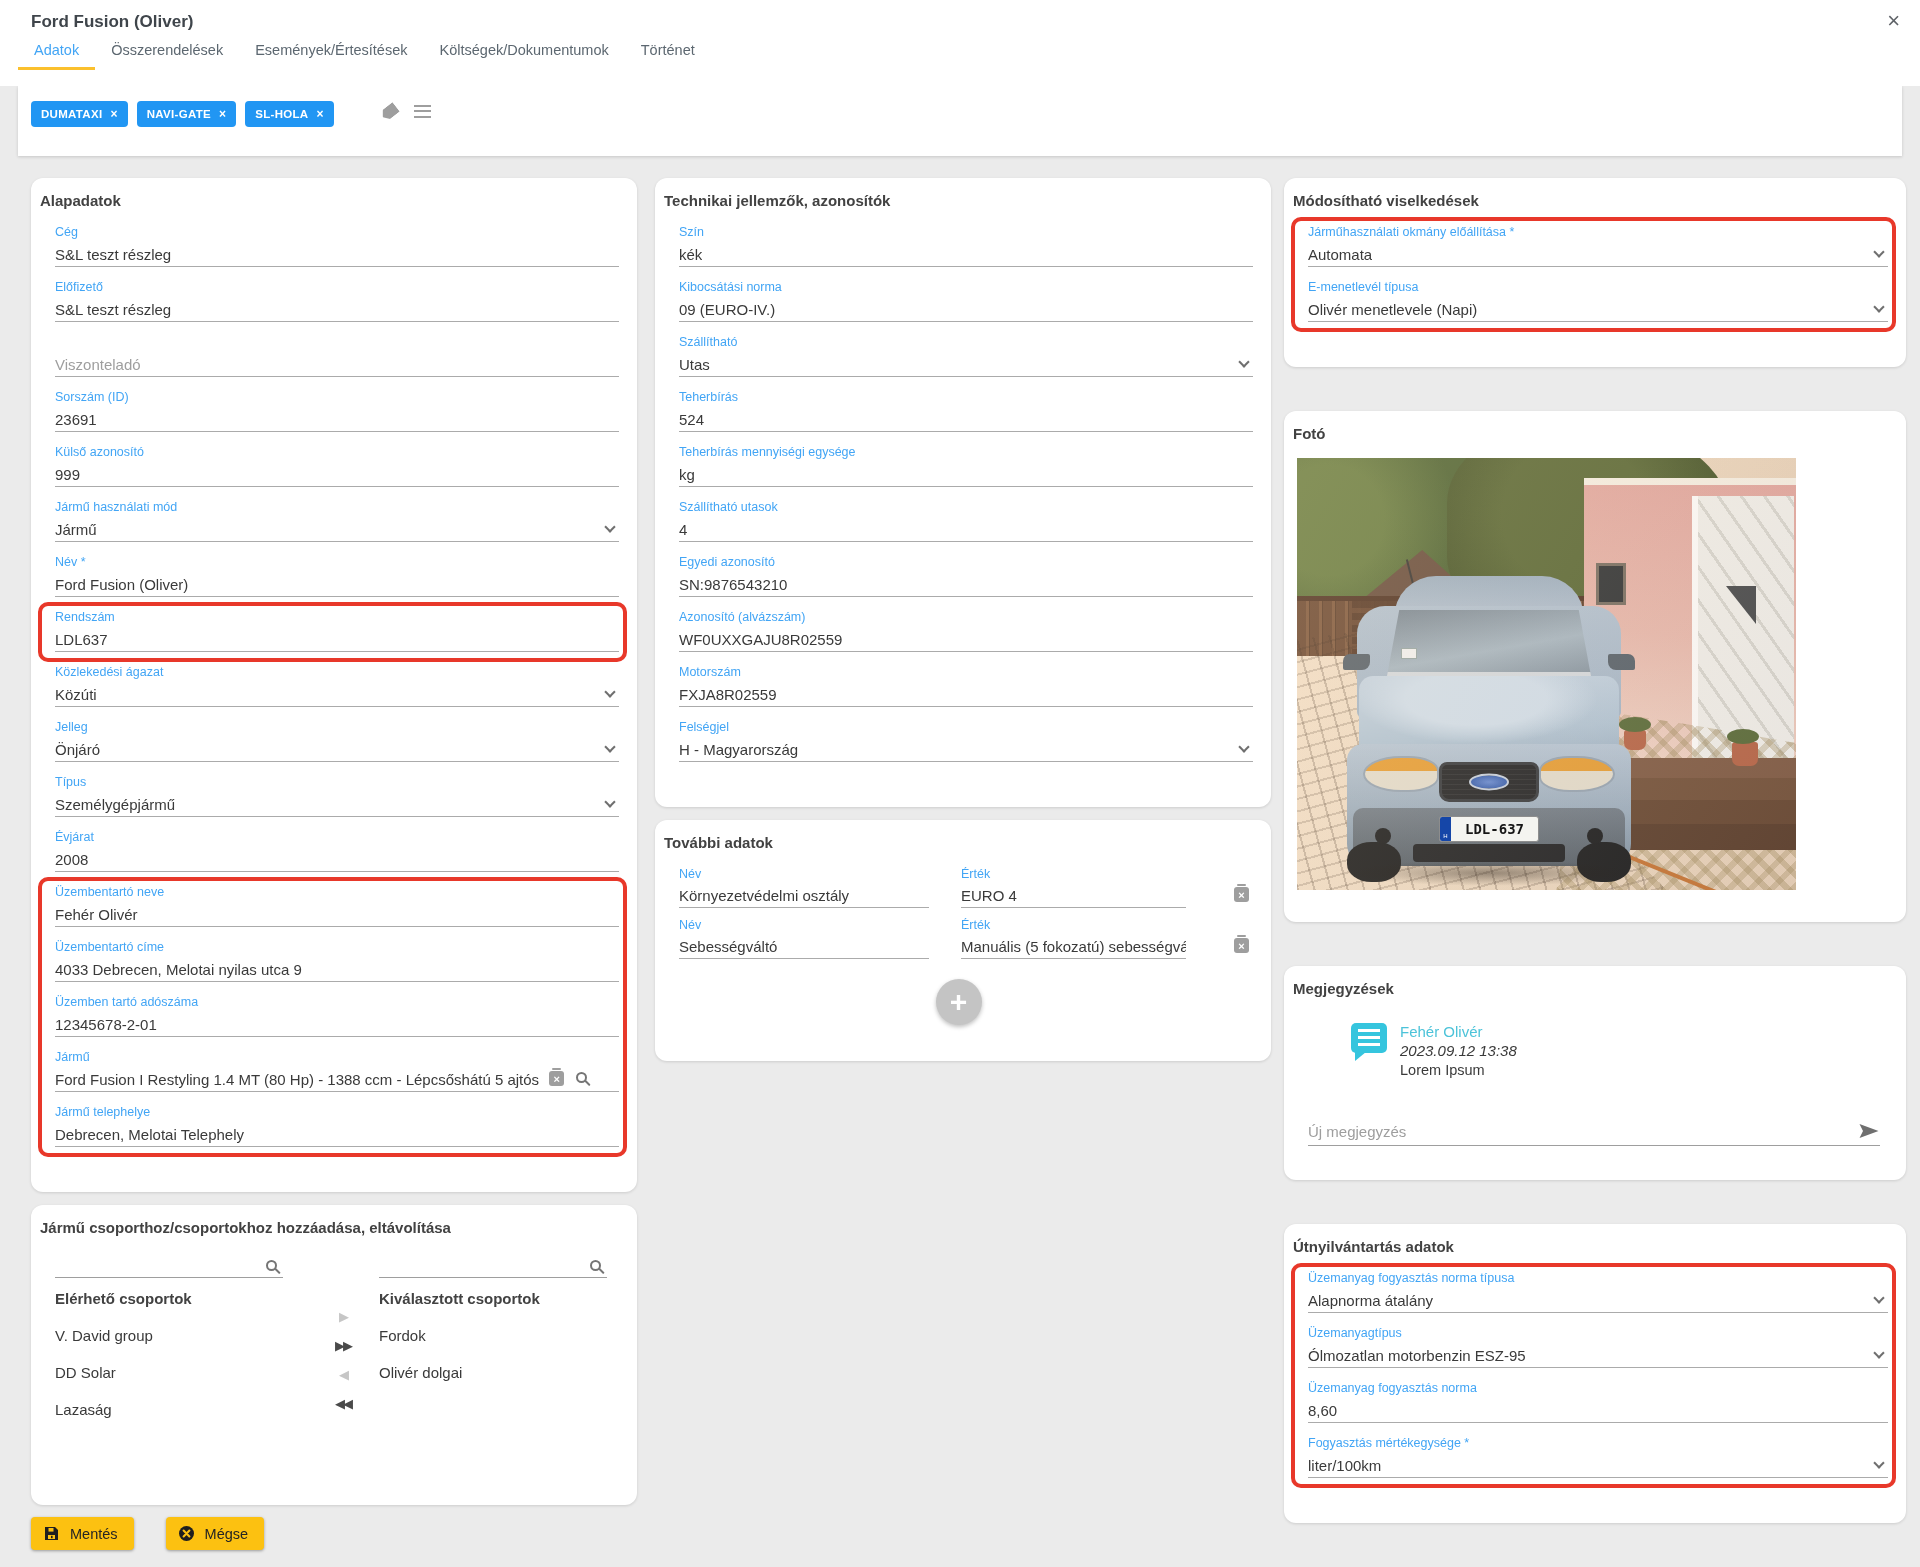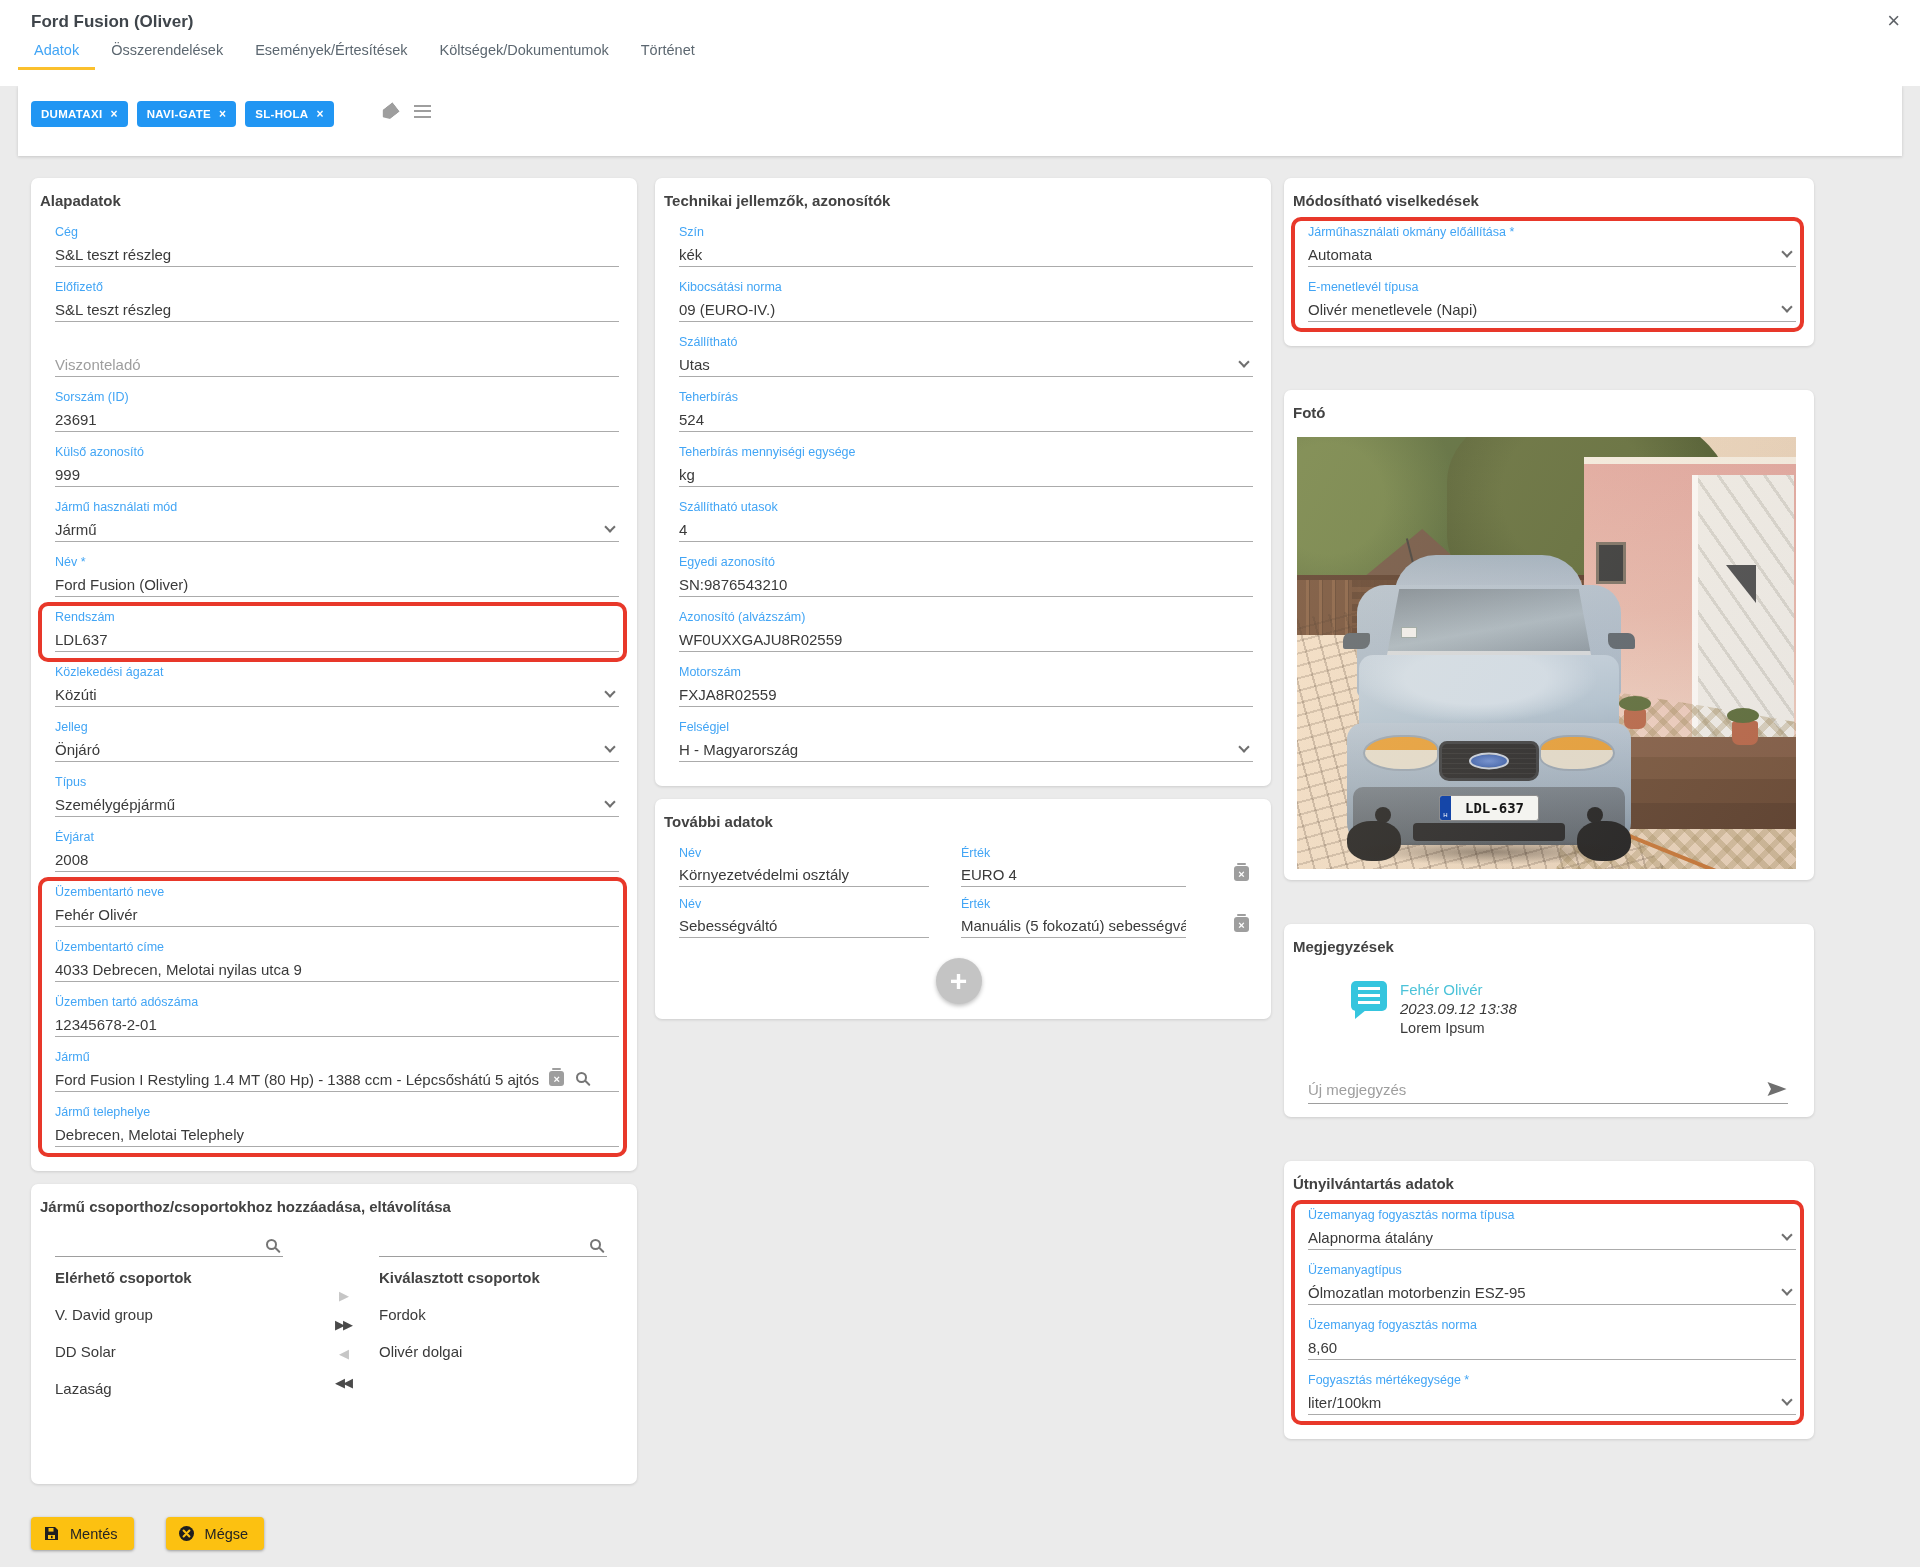--- a/index.html
+++ b/index.html
@@ -24,22 +24,22 @@
   .tools { display:flex; align-items:center; gap:16px; margin-left:38px; padding-top:4px; }
   .icn-tag { width:17px; height:12px; background:#9e9e9e; display:inline-block; position:relative;
              clip-path:polygon(0 50%, 28% 0, 100% 0, 100% 100%, 28% 100%); transform:rotate(-38deg); }
   .icn-rules { width:17px; height:13px; display:inline-block;
              background:linear-gradient(#9e9e9e 0 2px, transparent 2px 5.5px, #9e9e9e 5.5px 7.5px, transparent 7.5px 11px, #9e9e9e 11px 13px); }
 
   
   .col { position:absolute; top:178px; display:flex; flex-direction:column; gap:13px; }
   .col-left  { left:31px;  width:606px; }
   .col-mid   { left:655px; width:616px; }
-  .col-right { left:1284px; width:530px;gap:44px; }
-  .card { background:#fff; border-radius:7px; box-shadow:0 1px 3px rgba(0,0,0,.13); padding:14px 18px 11px 9px; }
+  .col-right { left:1284px; width:622px;gap:44px; }
+  .card { background:#fff; border-radius:12px; box-shadow:0 1px 3px rgba(0,0,0,.13); padding:14px 18px 32px 9px; }
   .card h2 { font-size:15px; font-weight:bold; color:#424242; margin:0 0 16px 0; }
   .fields { margin-left:15px; }
 
   
   .field { margin-bottom:13px; }
   .flabel { display:block; font-size:12.5px; line-height:15px; height:16px; color:#42a5f5; white-space:nowrap; overflow:hidden; }
   .fline { position:relative; height:26px; border-bottom:1px solid #ababab; display:flex; align-items:flex-end; padding-bottom:3px; gap:6px; }
   .fvalue { font-size:15px; color:#3a3a3a; white-space:nowrap; overflow:hidden; }
   .fvalue.ph { color:#9e9e9e; }
   .chev { position:absolute; right:5px; bottom:10px; width:8px; height:8px;

